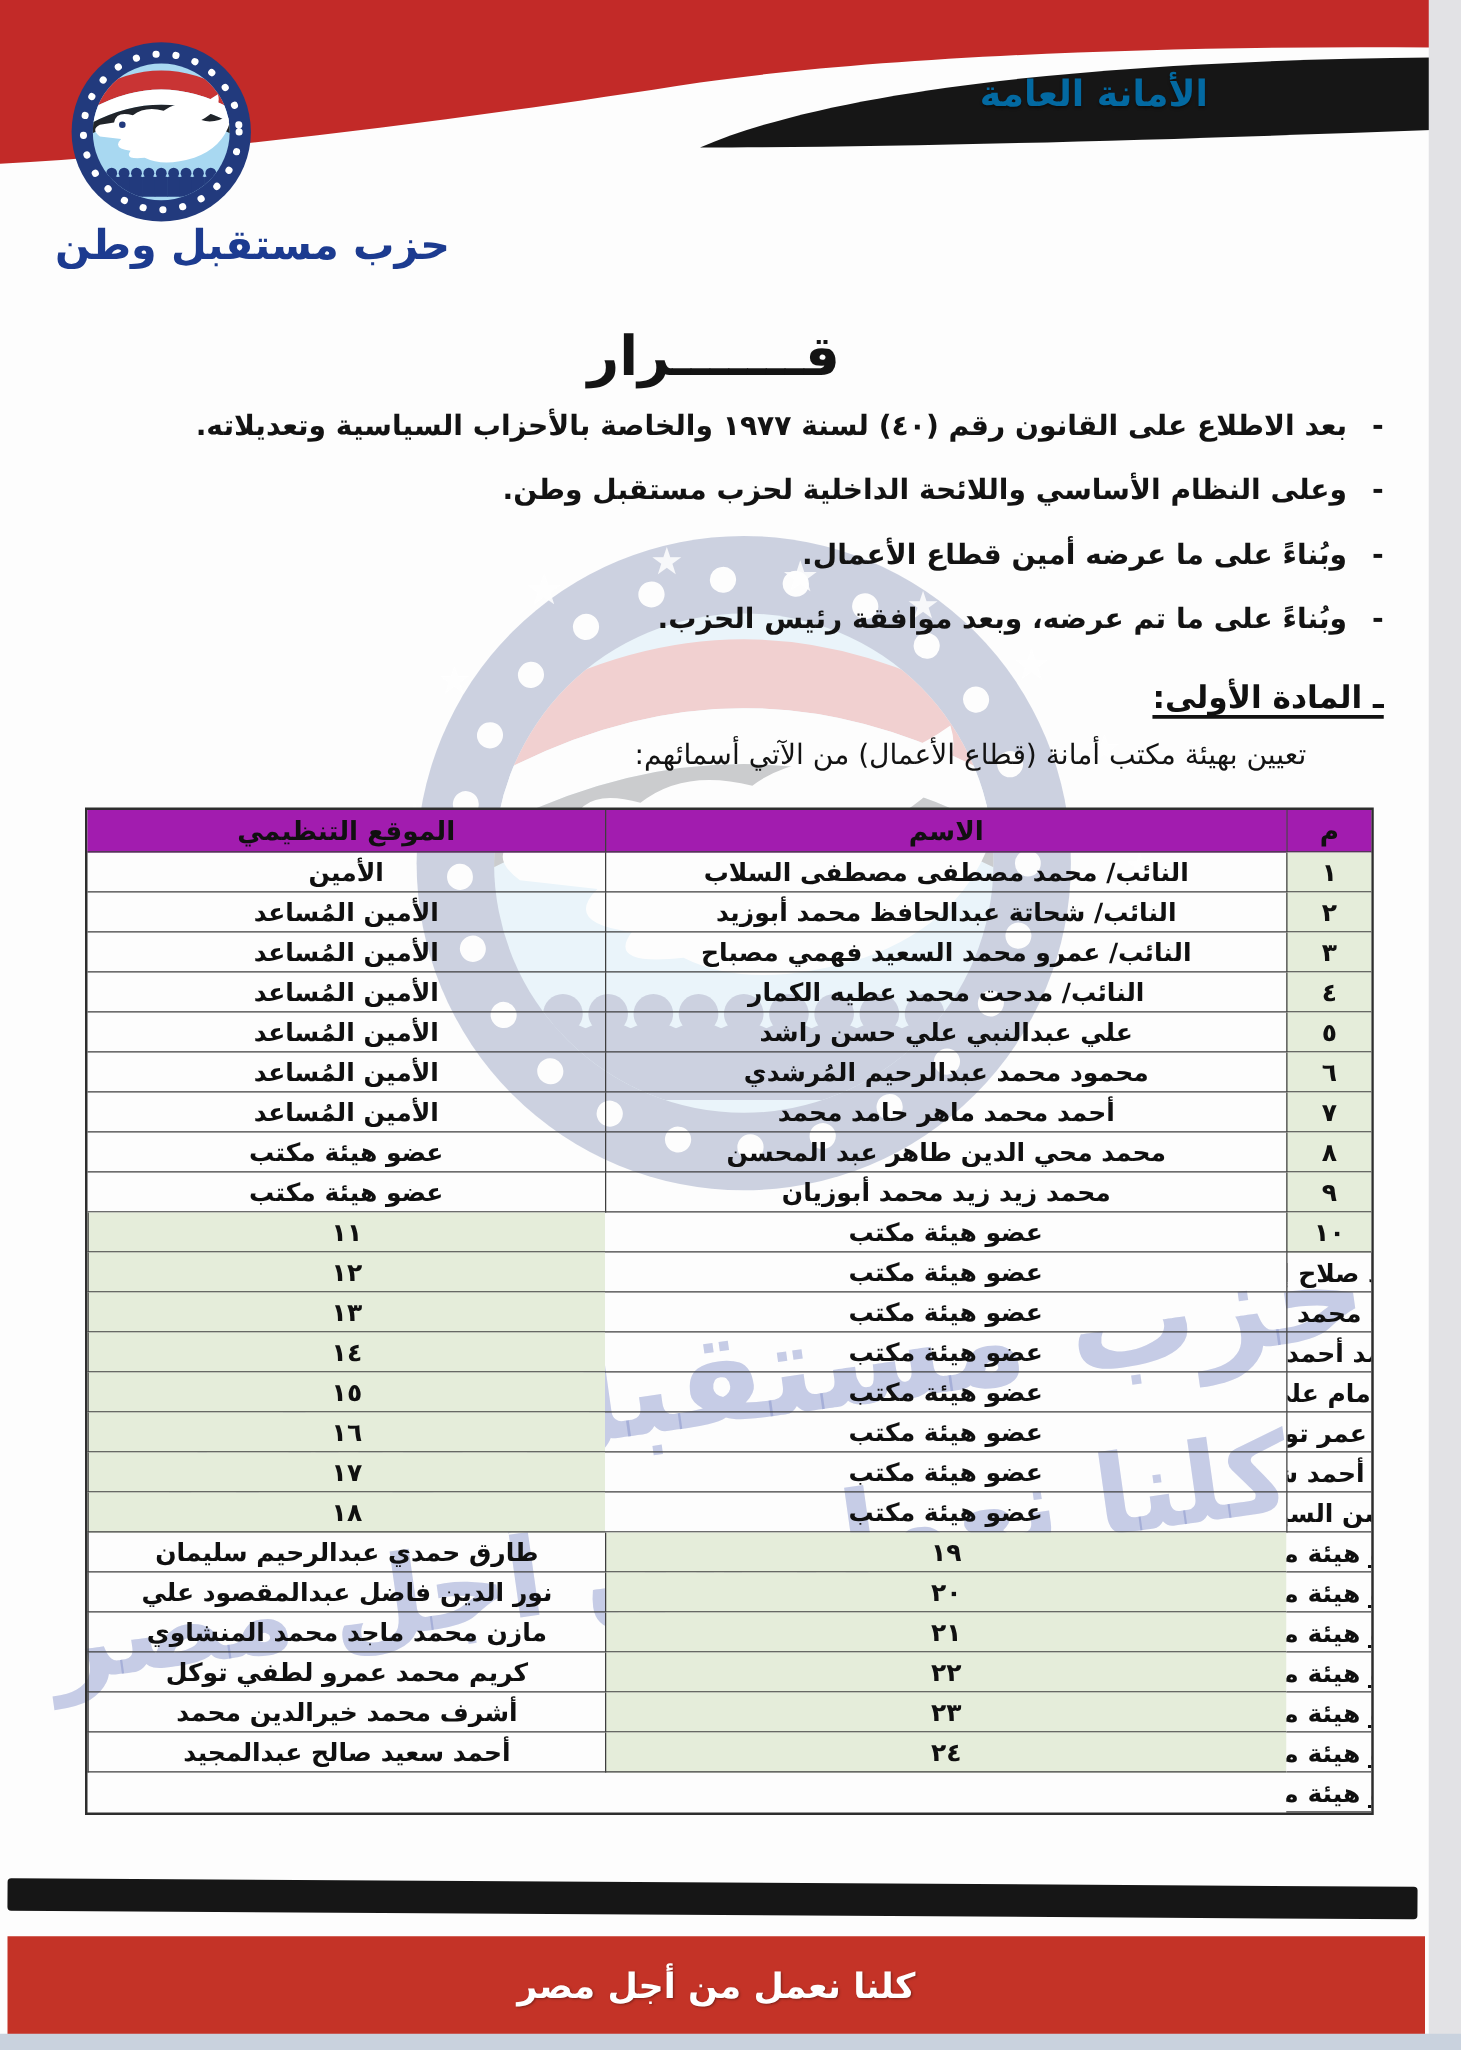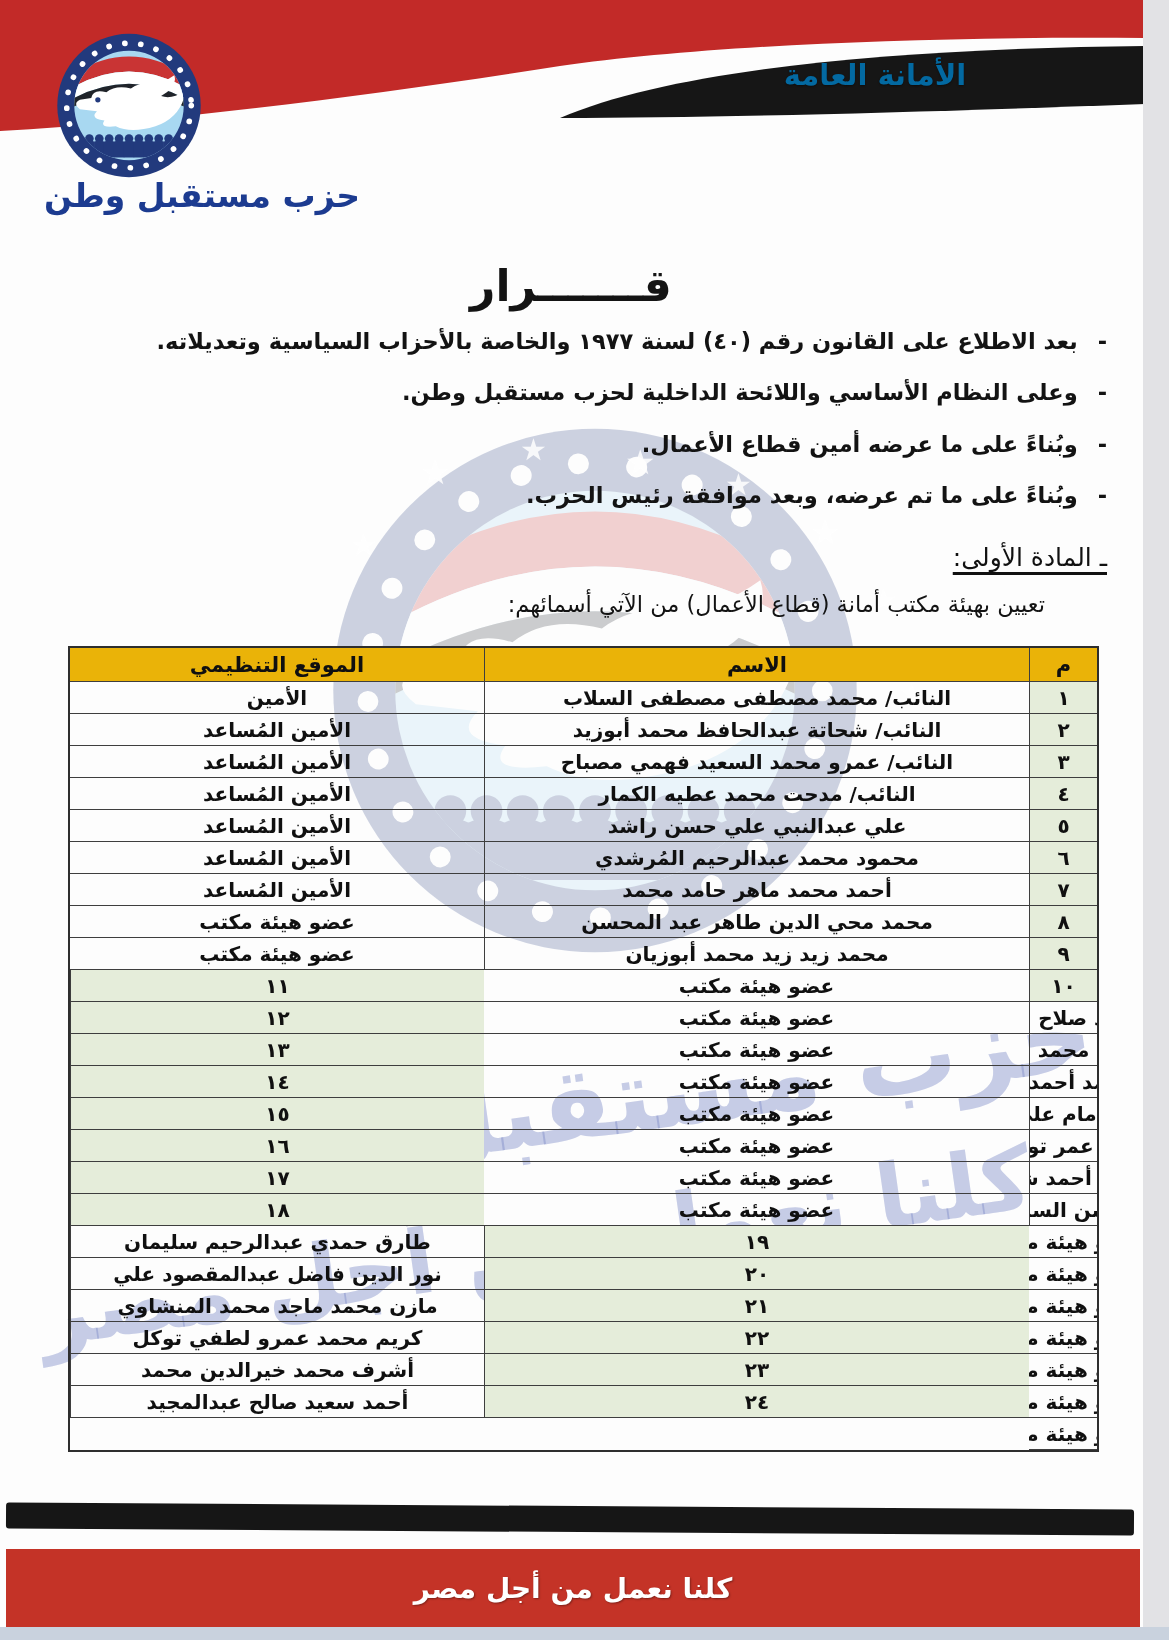--- a/index.html
+++ b/index.html
@@ -15,34 +15,34 @@
   .party-name{position:absolute;left:42px;top:176px;width:320px;text-align:center;
           font-size:33px;font-weight:bold;color:#1c3b90;z-index:2;white-space:nowrap;}
 
   
   .doc-title{position:absolute;top:259px;left:0;width:1140px;text-align:center;margin:1px;
           font-size:44px;font-weight:bold;color:#141414;z-index:2;letter-spacing:1px;}
   .preamble{position:absolute;top:326px;right:62px;left:80px;z-index:2;}
   .p-line{display:flex;gap:20px;margin-bottom:21px;font-size:22.5px;font-weight:bold;
           line-height:1.35;color:#131313;}
   .p-line .dash{flex:0 0 auto;}
-  .article-heading{position:absolute;top:543px;right:62px;z-index:2;font-size:25px;font-weight:normal;
+  .article-heading{position:absolute;top:543px;right:62px;z-index:2;font-size:25px;font-weight:bold;
           color:#111;text-decoration:underline;text-decoration-thickness:2.5px;text-underline-offset:6px;}
   .article-intro{position:absolute;top:591px;right:124px;z-index:2;font-size:22.5px;font-weight:normal;color:#131313;}
 
   
   .tbl{position:absolute;top:646px;left:68px;width:1027px;display:grid;
        grid-template-columns:68px 545px 414px;grid-template-rows:34px;grid-auto-rows:32px;
        border:2px solid #2e2e2e;z-index:2;}
   .cell{border-left:1.3px solid #3e3e3e;border-bottom:1.3px solid #3e3e3e;
         display:flex;align-items:center;justify-content:center;
         font-weight:bold;font-size:20px;color:#101010;overflow:hidden;white-space:nowrap;}
   .cell.pos{border-left:none;}
   .cell.green{background:#e5edda;}
-  .cell.hdr{background:#eab308;font-size:21px;}
+  .cell.hdr{background:#a21caf;font-size:21px;}
 
   
   .wm-logo{position:absolute;left:285px;top:415px;z-index:0;opacity:.22;}
   .wm-star{position:absolute;z-index:1;color:#ffffff;opacity:.85;line-height:1;}
   .wm-text{position:absolute;z-index:1;font-weight:bold;color:rgba(122,136,198,.42);
            white-space:nowrap;transform:rotate(-8deg);transform-origin:center;}
   .wm1{top:1040px;left:120px;font-size:102px;}
   .wm2{top:1195px;left:35px;font-size:88px;}
 
   

